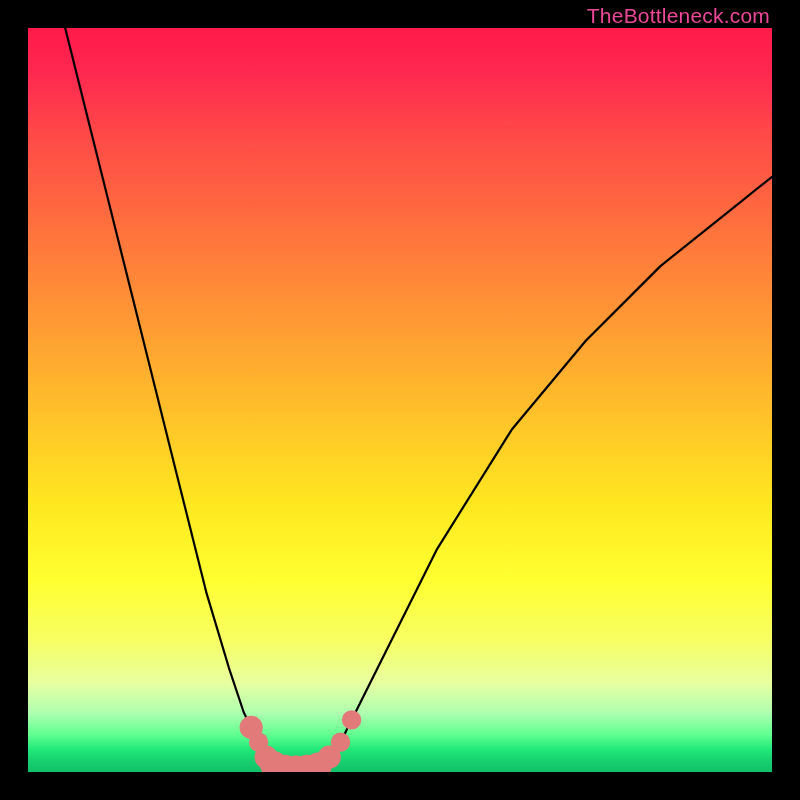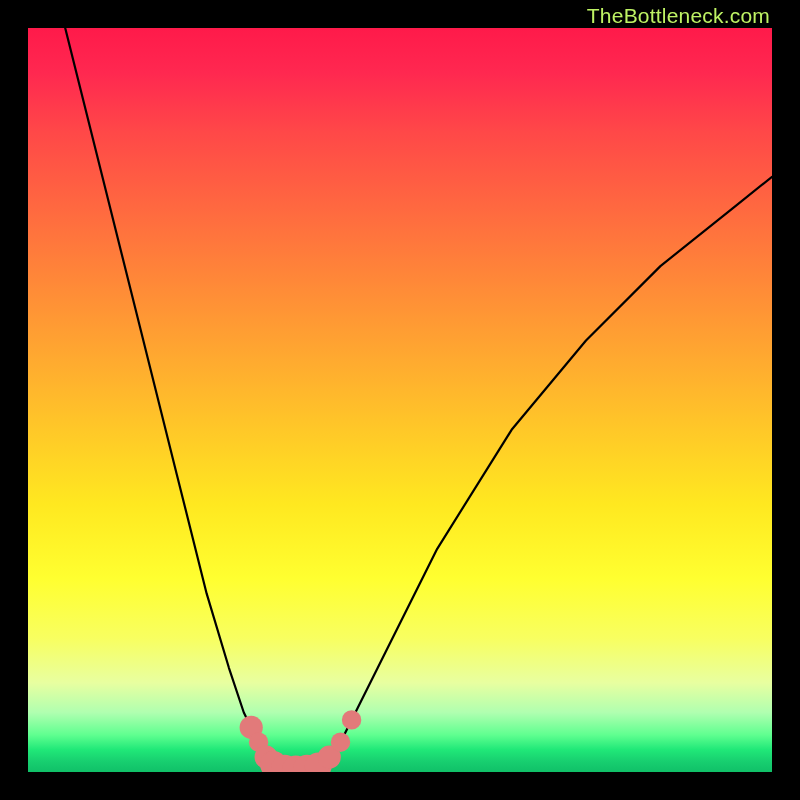--- a/index.html
+++ b/index.html
@@ -37,21 +37,21 @@
       #b0ffb0 92%,
       #60ff90 95%,
       #20e878 97%,
       #18d070 98.5%,
       #10c068 100%);
   }
   .watermark {
     position: absolute;
     top: 4px;
     right: 30px;
-    color: #bef264;
+    color: #ec4899;
     font-size: 21px;
     font-weight: 500;
     z-index: 10;
     letter-spacing: 0.2px;
   }
   svg.curves {
     position: absolute;
     inset: 0;
     width: 744px;
     height: 744px;

